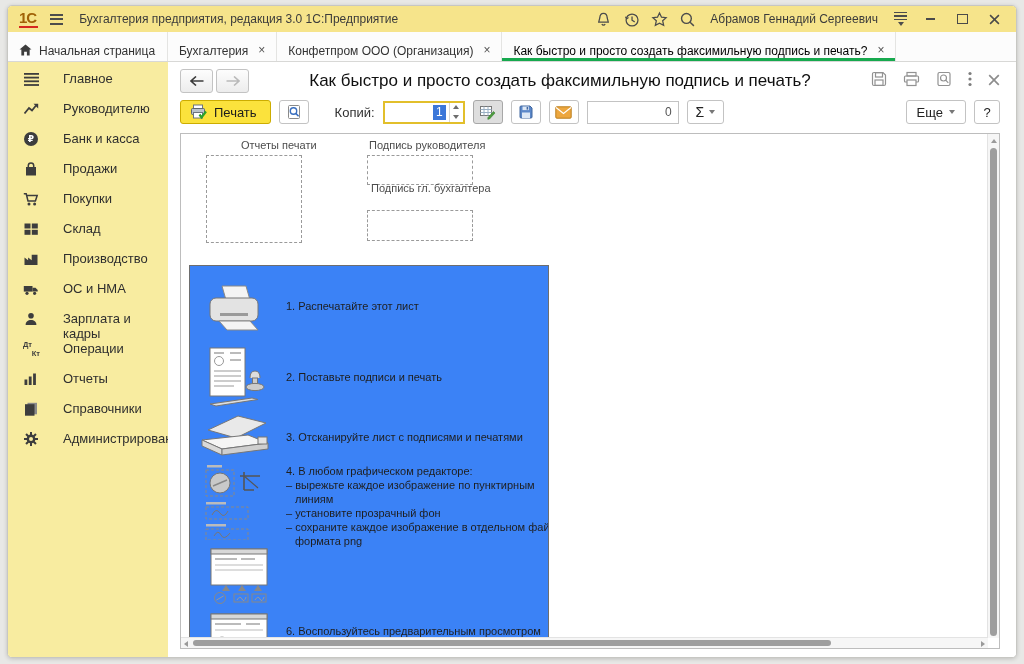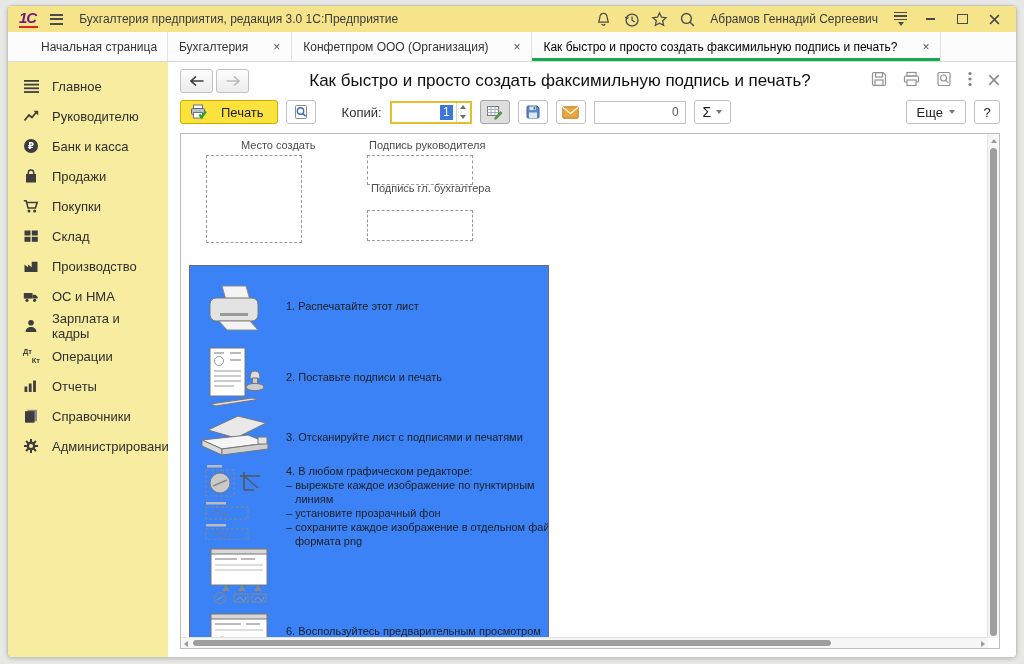--- a/index.html
+++ b/index.html
@@ -1,60 +1,60 @@
 <!DOCTYPE html>
 <html><head>
 <meta charset="utf-8">
 <style>
   html,body{margin:0;padding:0}
   body{width:1024px;height:664px;background:#e8e8e6;font-family:"Liberation Sans","DejaVu Sans",sans-serif;position:relative;overflow:hidden;-webkit-font-smoothing:antialiased}
   .window{position:absolute;left:7px;top:5px;width:1008px;height:651px;background:#fff;border:1px solid #c7c7c3;border-radius:5px;overflow:hidden;box-shadow:0 1px 4px rgba(0,0,0,.18)}
 
   
   .titlebar{height:26px;background:#f6e48b;display:flex;align-items:center;padding:0 11px;gap:10px}
-  .logo{color:#701a75;font-weight:bold;font-size:15px;font-style:italic;letter-spacing:-1px;line-height:1;border-bottom:2px solid #d6281f;padding:0 2px 1px 0}
+  .logo{color:#a16207;font-weight:bold;font-size:15px;letter-spacing:-1px;line-height:1;border-bottom:2px solid #d6281f;padding:0 2px 1px 0}
   .burger{display:flex;flex-direction:column;gap:2.5px;padding:2px}
   .burger i{display:block;width:13px;height:2px;background:#4c4c4c}
   .tb-title{font-size:12px;color:#3b3b3b;margin-left:4px}
   .spacer{flex:1}
   .tbic{width:18px;height:18px;display:flex;align-items:center;justify-content:center}
   .username{font-size:12px;color:#3b3b3b;margin:0 4px}
   .svcmenu{display:flex;flex-direction:column;align-items:center;gap:2px;padding:2px}
   .svcmenu i{display:block;width:13px;height:1.6px;background:#4c4c4c}
   .svcmenu .crt{width:0;height:0;border-left:3.5px solid transparent;border-right:3.5px solid transparent;border-top:4px solid #4c4c4c;background:none}
   .winbtn{width:22px;height:18px;display:flex;align-items:center;justify-content:center}
   .winbtn .minbar{width:9px;height:2px;background:#4a4a4a}
   .winbtn .maxbox{width:9px;height:8px;border:1.5px solid #4a4a4a}
 
   
   .tabbar{height:29px;background:#fcfcfc;border-bottom:1px solid #d8d8d6;display:flex}
-  .tab{display:flex;align-items:center;gap:22px;padding:4px 11px;font-size:12px;color:#333;border-right:1px solid #e4e4e2;position:relative;white-space:nowrap}
+  .tab{display:flex;align-items:flex-start;gap:7px;padding:12px 11px;font-size:12px;color:#333;border-right:1px solid #e4e4e2;position:relative;white-space:nowrap}
   .tab.home{width:160px;box-sizing:border-box}
   .tab .x{color:#555;font-size:12px;margin-left:3px;line-height:1}
   .tab.active{color:#000}
   .tab.active::after{content:"";position:absolute;left:0;right:0;bottom:0;height:3px;background:#17a94e}
 
   
   .bodyrow{display:flex;height:595px}
   .sidebar{width:160px;background:#f8eca0;padding-top:9px;box-sizing:border-box;flex:none}
-  .snav{height:30px;display:flex;align-items:center;gap:13px;padding:0 15px;font-size:13px;color:#2f2f2f}
+  .snav{height:30px;display:flex;align-items:flex-start;gap:24px;padding:0 15px;font-size:13px;color:#2f2f2f}
   .sic{width:16px;height:16px;flex:none;display:flex;align-items:center;justify-content:center;position:relative}
   .sic .pcirc{width:14px;height:14px;border-radius:50%;background:#3d3d3d;color:#fff;font-size:9px;font-weight:bold;display:flex;align-items:center;justify-content:center}
   .sic .dt{position:absolute;left:0;top:-1px;font-size:7.5px;font-weight:bold;color:#3d3d3d}
   .sic .kt{position:absolute;right:-1px;bottom:-1px;font-size:7.5px;font-weight:bold;color:#3d3d3d}
 
   .main{flex:1;background:#fff;display:flex;flex-direction:column;min-width:0}
   .mhead{display:flex;align-items:center;gap:10px;padding:7px 16px 2px 12px}
   .navbtns{display:flex;gap:3px}
   .navbtn{width:31px;height:22px;border:1px solid #c3c3c3;border-radius:3px;background:linear-gradient(#fdfdfd,#ececec);display:flex;align-items:center;justify-content:center}
   .ptitle{flex:1;text-align:center;font-size:17px;color:#101010;white-space:nowrap;overflow:hidden}
   .hicons{display:flex;align-items:center;gap:16px}
 
   .toolbar{display:flex;align-items:center;gap:8px;padding:5px 16px 7px 12px}
-  .btn-print{display:flex;align-items:center;gap:14px;background:#fbe23c;border:1px solid #ccac00;border-radius:3px;height:24px;padding:0 13px 0 9px;font-size:13px;color:#1c1c1c;box-sizing:border-box}
+  .btn-print{display:flex;align-items:center;gap:7px;background:#fbe23c;border:1px solid #ccac00;border-radius:3px;height:24px;padding:0 13px 0 9px;font-size:13px;color:#1c1c1c;box-sizing:border-box}
   .tbtn{height:24px;min-width:30px;border:1px solid #c3c3c3;border-radius:3px;background:#fff;display:flex;align-items:center;justify-content:center;box-sizing:border-box}
   .tbtn.pressed{background:#dedede;border-color:#a8a8a8}
   .lbl{font-size:13px;color:#2f2f2f;margin-left:18px}
   .spin{width:82px;height:23px;border:2px solid #e2bf2b;background:#fff;display:flex;box-sizing:border-box}
   .spin .val{flex:1;display:flex;align-items:center;justify-content:flex-end;font-size:12px;padding-right:3px}
   .spin .val span{background:#3c77d9;color:#fff;padding:0 3px;line-height:15px}
   .spin .arrows{width:13px;border-left:1px solid #d8d8d8;display:flex;flex-direction:column}
   .spin .arrows div{flex:1;display:flex;align-items:center;justify-content:center}
   .tri-up{width:0;height:0;border-left:3px solid transparent;border-right:3px solid transparent;border-bottom:4px solid #6d6d6d}
   .tri-dn{width:0;height:0;border-left:3px solid transparent;border-right:3px solid transparent;border-top:4px solid #6d6d6d}
@@ -408,21 +408,21 @@
           <span>Еще</span>
           <span class="caret"></span>
         </span>
         <span class="btn-more btn-help">
           <span>?</span>
         </span>
       </div>
 
       <div class="pvwrap">
 
-        <span class="tpl-label" style="left:60px;top:5px">Место создать</span>
+        <span class="tpl-label" style="left:60px;top:5px">Отчеты печати</span>
         <div class="dashedbox" style="left:25px;top:21px;width:94px;height:86px"></div>
 
         <span class="tpl-label" style="left:188px;top:5px">Подпись руководителя</span>
         <div class="dashedbox" style="left:186px;top:21px;width:104px;height:28px"></div>
 
         <span class="tpl-label" style="left:190px;top:48px">Подпись гл. бухгалтера</span>
         <div class="dashedbox" style="left:186px;top:76px;width:104px;height:29px"></div>
 
         <div class="instr">
 

